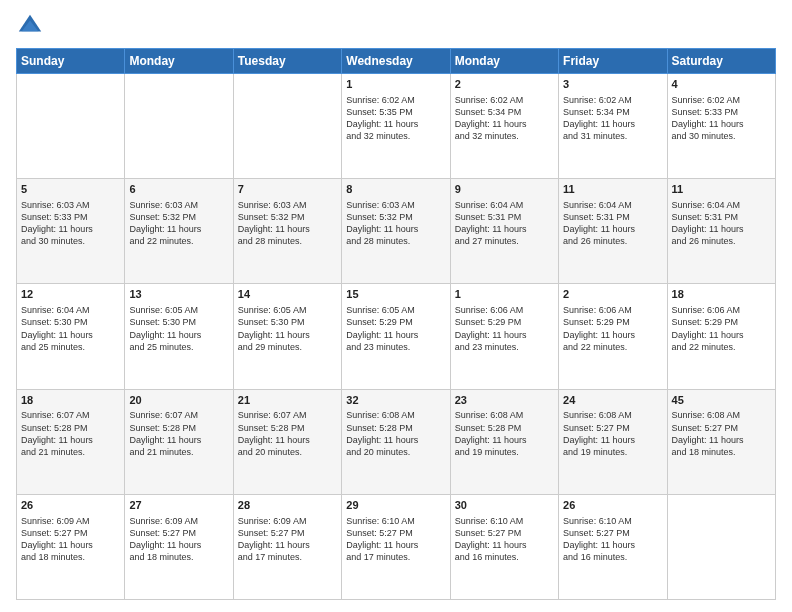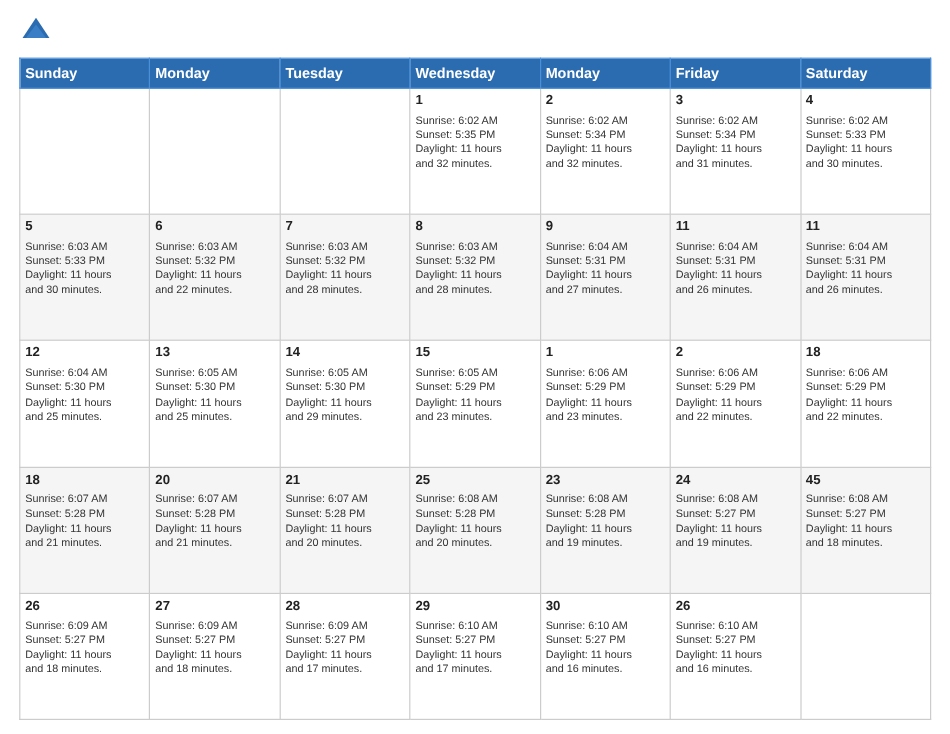--- a/index.html
+++ b/index.html
@@ -289,21 +289,21 @@
             <div>and 21 minutes.</div>
           </td>
           <td>
             <span class="day-num">21</span>
             <div>Sunrise: 6:07 AM</div>
             <div>Sunset: 5:28 PM</div>
             <div>Daylight: 11 hours</div>
             <div>and 20 minutes.</div>
           </td>
           <td>
-            <span class="day-num">25</span>
+            <span class="day-num">32</span>
             <div>Sunrise: 6:08 AM</div>
             <div>Sunset: 5:28 PM</div>
             <div>Daylight: 11 hours</div>
             <div>and 20 minutes.</div>
           </td>
           <td>
             <span class="day-num">23</span>
             <div>Sunrise: 6:08 AM</div>
             <div>Sunset: 5:28 PM</div>
             <div>Daylight: 11 hours</div>

